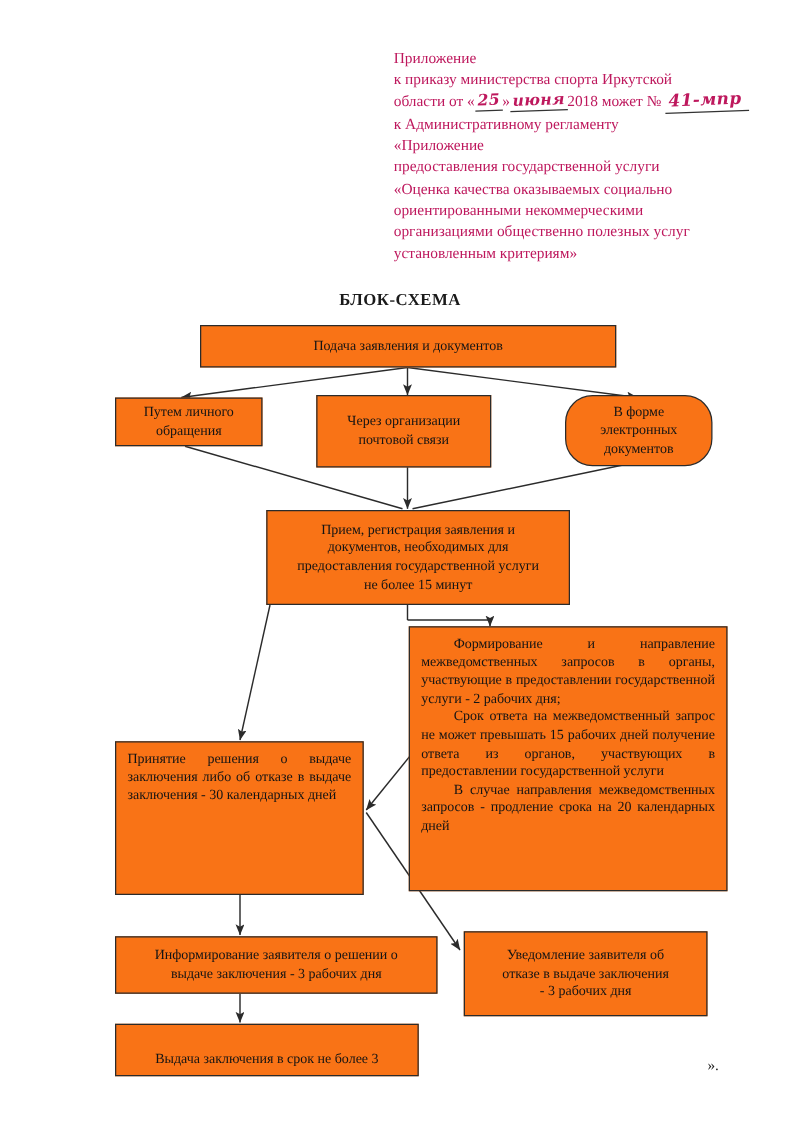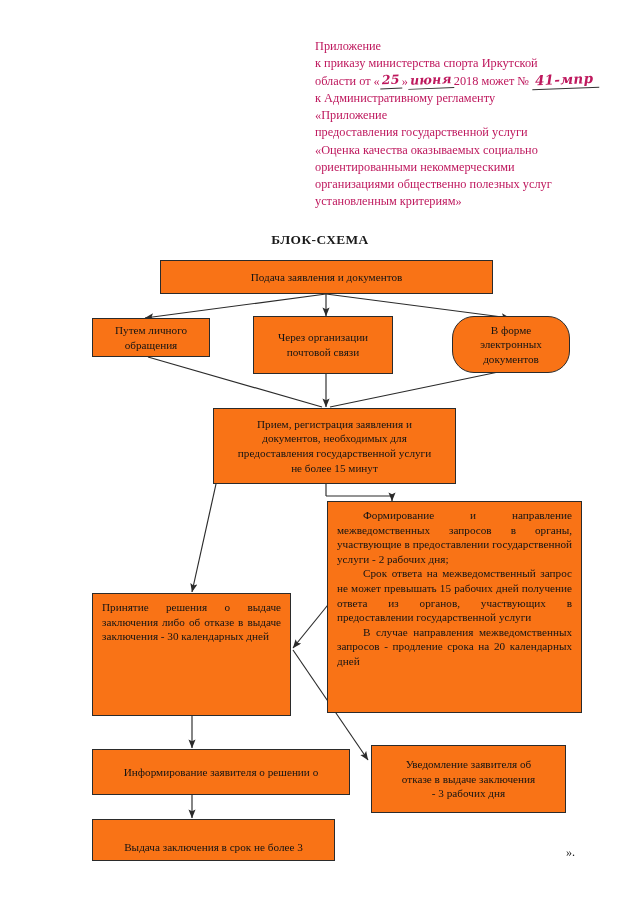--- a/index.html
+++ b/index.html
@@ -205,20 +205,21 @@
 
 <div class="box just vt" style="left:92px; top:593px; width:199px; height:123px;">
   <div class="inner">
     <p class="para">Принятие решения о выдаче заключения либо об отказе в выдаче заключения - 30 календарных дней</p>
   </div>
 </div>
 
 <div class="box center vc" style="left:92px; top:749px; width:258px; height:46px;">
   <div class="inner">
     <div>Информирование заявителя о решении о</div>
+    <div>выдаче заключения - 3 рабочих дня</div>
   </div>
 </div>
 
 <div class="box center vc" style="left:371px; top:745px; width:195px; height:68px;">
   <div class="inner">
     <div>Уведомление заявителя об</div>
     <div>отказе в выдаче заключения</div>
     <div>- 3 рабочих дня</div>
   </div>
 </div>

